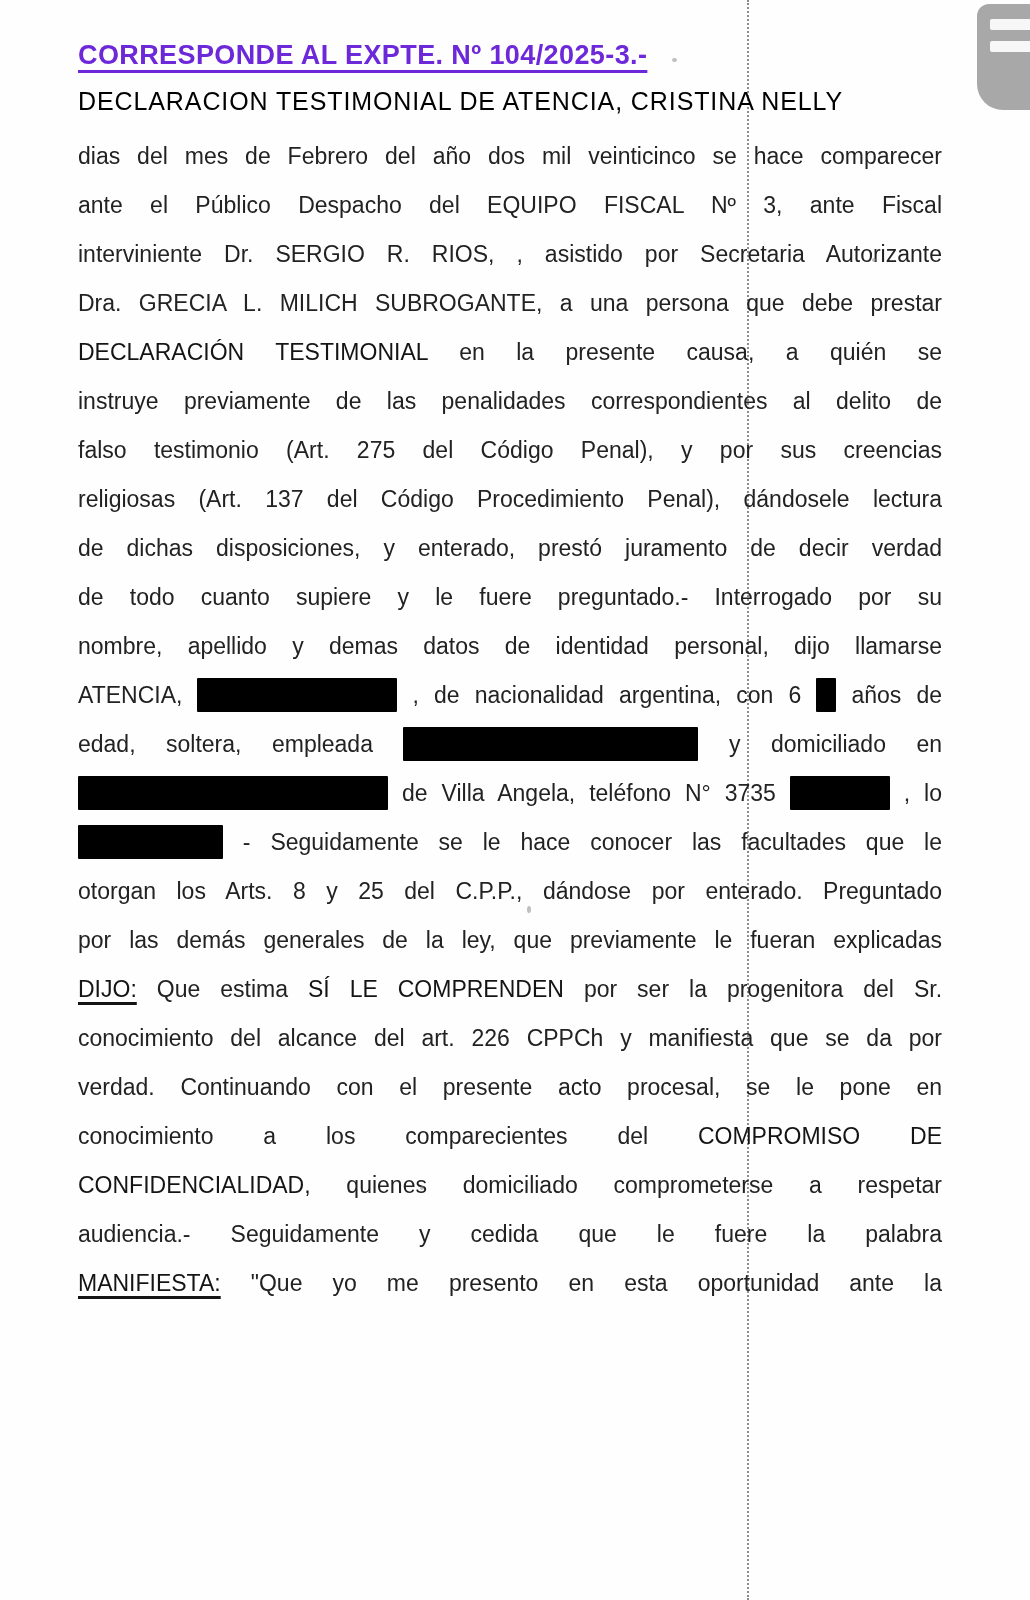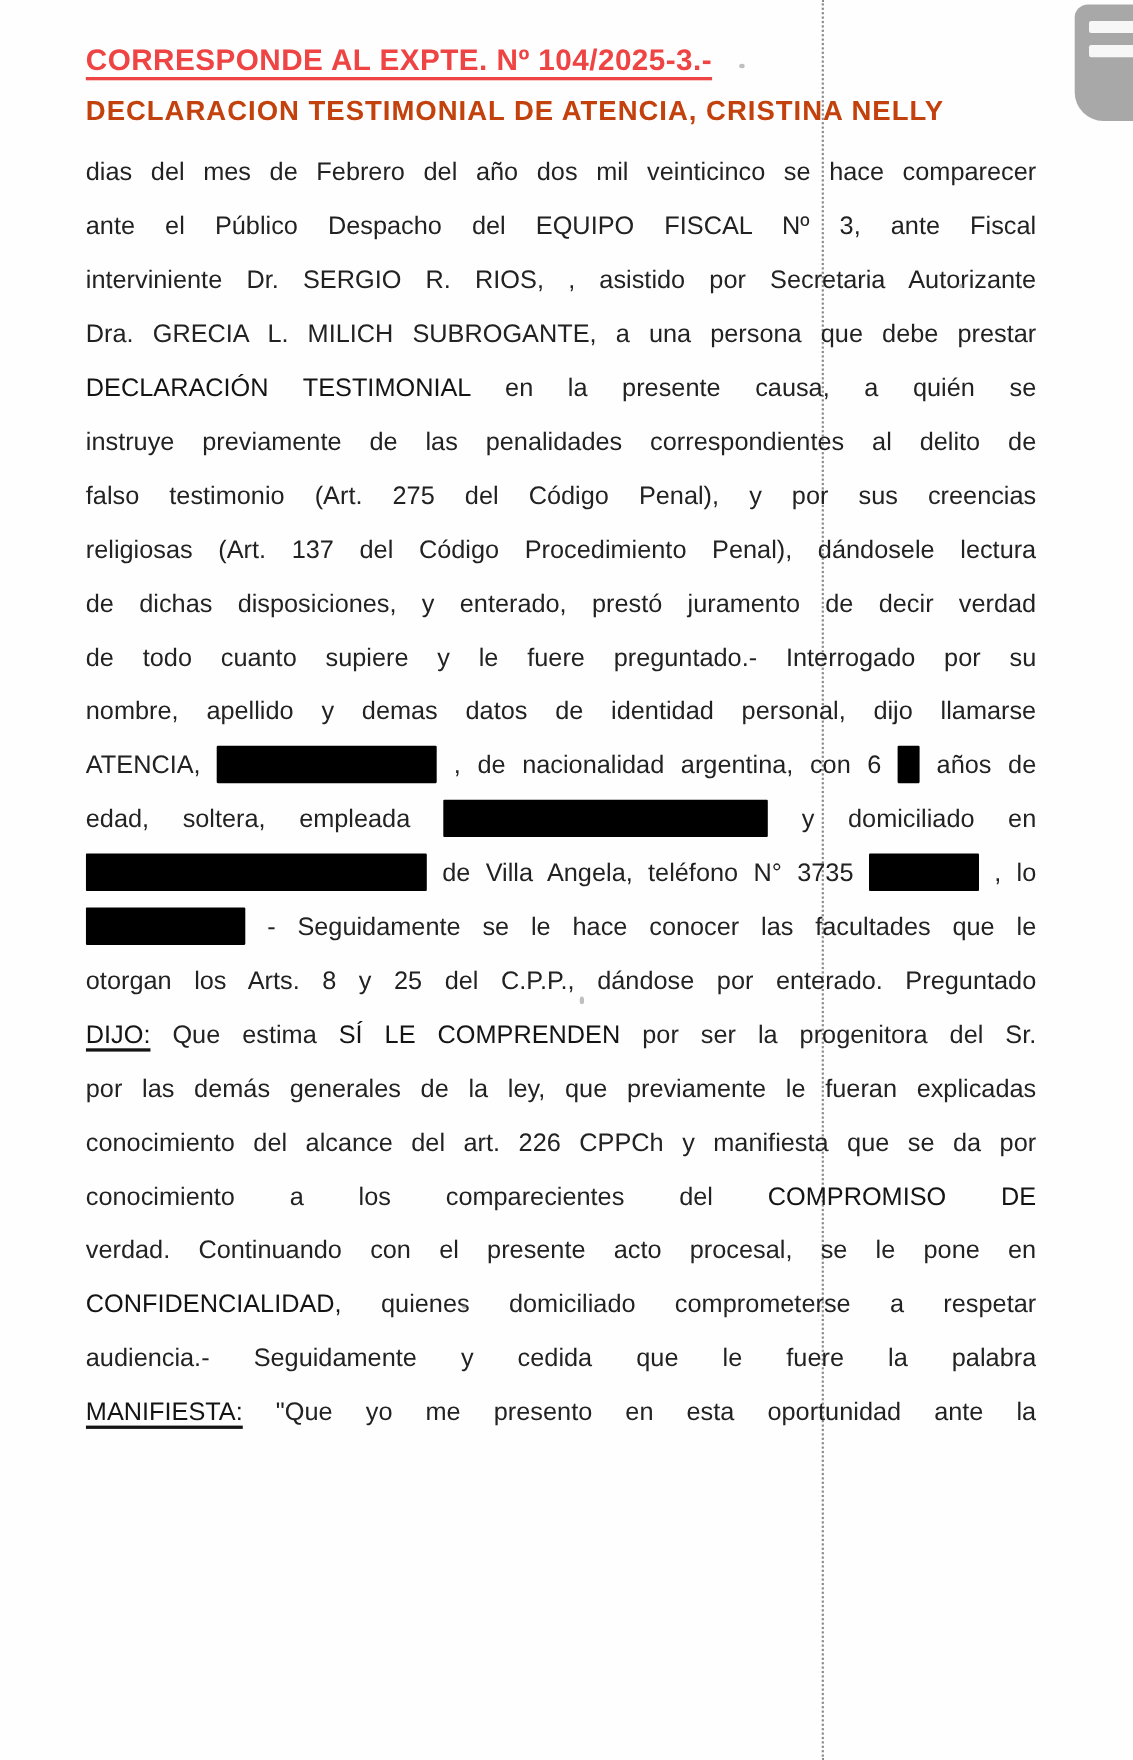--- a/index.html
+++ b/index.html
@@ -25,30 +25,30 @@
   }
   .menu-handle .bar{
     position:absolute;left:13px;width:44px;height:11px;
     background:#f7f7f7;border-radius:2px;
   }
   .menu-handle .bar.b1{top:15px;}
   .menu-handle .bar.b2{top:37px;}
 
   .doc{position:absolute;left:78px;top:40px;width:864px;}
   .title1{
-    font-size:27px;font-weight:700;letter-spacing:.4px;color:#ef4444;
+    font-size:27px;font-weight:700;letter-spacing:.4px;color:#6d28d9;
     margin:0 0 16px 0;
   }
   .title1 .ul{
     text-decoration:underline;
     text-decoration-thickness:3px;
     text-underline-offset:6px;
   }
   .title2{
-    font-size:25px;font-weight:700;letter-spacing:.9px;color:#c2410c;
+    font-size:25px;font-weight:400;letter-spacing:.9px;color:#000000;
     margin:0 0 4px 0;
   }
   .body-lines{margin-top:16px;}
   .line{
     height:49px;line-height:49px;
     font-size:23px;
     text-align:justify;
     -moz-text-align-last:justify;
     text-align-last:justify;
     overflow:hidden;
@@ -90,25 +90,25 @@
         <div class="line"><span>falso testimonio (Art. 275 del Código Penal), y por sus creencias</span> </div>
         <div class="line"><span>religiosas (Art. 137 del Código Procedimiento Penal), dándosele lectura</span> </div>
         <div class="line"><span>de dichas disposiciones, y enterado, prestó juramento de decir verdad</span> </div>
         <div class="line"><span>de todo cuanto supiere y le fuere preguntado.- Interrogado por su</span> </div>
         <div class="line"><span>nombre, apellido y demas datos de identidad personal, dijo llamarse</span> </div>
         <div class="line"><span>ATENCIA, </span> <span class="redact" style="width: 200px;"></span> <span>, de nacionalidad argentina, con 6</span> <span class="redact" style="width: 20px;"></span> <span> años de</span> </div>
         <div class="line"><span>edad, soltera, empleada </span> <span class="redact" style="width: 295px;"></span> <span> y domiciliado en</span> </div>
         <div class="line"><span class="redact" style="width: 310px;"></span> <span> de Villa Angela, teléfono N° 3735</span> <span class="redact" style="width: 100px;"></span> <span>, lo</span> </div>
         <div class="line"><span class="redact" style="width: 145px;"></span> <span>- Seguidamente se le hace conocer las facultades que le</span> </div>
         <div class="line"><span>otorgan los Arts. 8 y 25 del C.P.P., dándose por enterado. Preguntado</span> </div>
+        <div class="line"><span>por las demás generales de la ley, que previamente le fueran explicadas</span> </div>
         <div class="line"><span class="b u">DIJO:</span> <span> Que estima </span> <span class="b">SÍ LE COMPRENDEN</span> <span> por ser la progenitora del Sr.</span> </div>
-        <div class="line"><span>por las demás generales de la ley, que previamente le fueran explicadas</span> </div>
         <div class="line"><span>conocimiento del alcance del art. 226 CPPCh y manifiesta que se da por</span> </div>
+        <div class="line"><span>verdad. Continuando con el presente acto procesal, se le pone en</span> </div>
         <div class="line"><span>conocimiento a los comparecientes del </span> <span class="b">COMPROMISO DE</span> </div>
-        <div class="line"><span>verdad. Continuando con el presente acto procesal, se le pone en</span> </div>
         <div class="line"><span class="b">CONFIDENCIALIDAD,</span> <span> quienes domiciliado comprometerse a respetar</span> </div>
         <div class="line"><span>audiencia.- Seguidamente y cedida que le fuere la palabra</span> </div>
         <div class="line"><span class="b u">MANIFIESTA:</span> <span> "Que yo me presento en esta oportunidad ante la</span> </div>
       </div>
   </div>
 
   <div class="menu-handle">
     <span class="bar b1"></span>
     <span class="bar b2"></span>
   </div>

